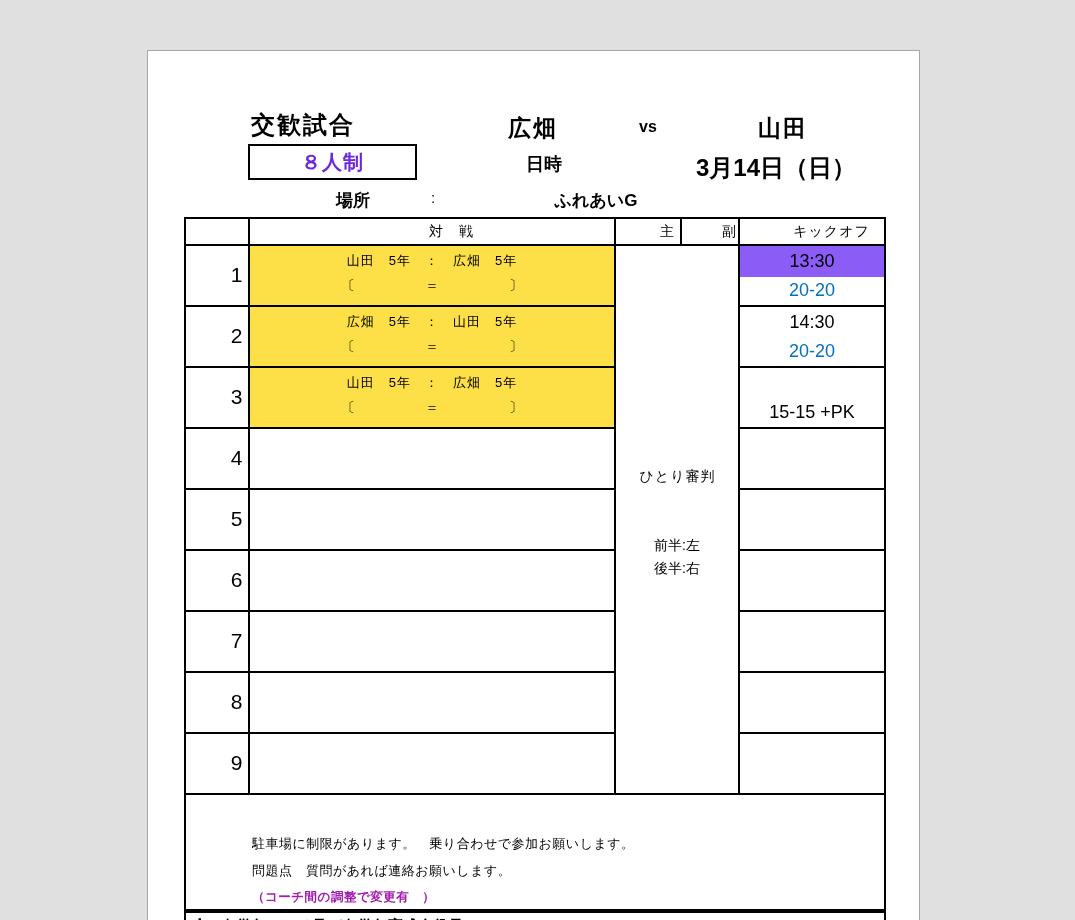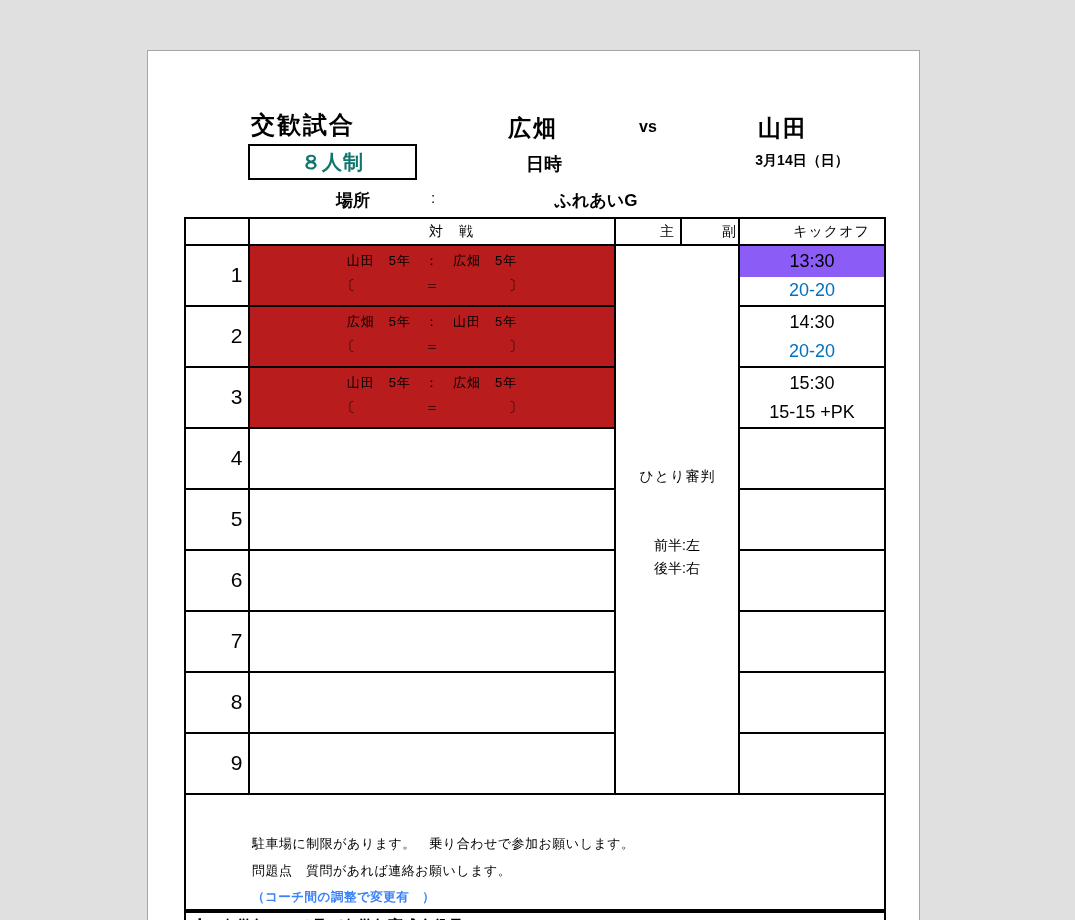--- a/index.html
+++ b/index.html
@@ -13,60 +13,60 @@
   .abs { position:absolute; }
   .ctr { text-align:center; }
 
   
   .doc-title { left:103px; top:58px; width:220px; font-size:24px; font-weight:bold; letter-spacing:2px; }
   .team-left  { left:330px; top:62px; width:110px; font-size:23px; font-weight:bold; letter-spacing:2px; }
   .vs-label   { left:470px; top:67px; width:60px;  font-size:16px; font-weight:bold; }
   .team-right { left:580px; top:62px; width:110px; font-size:23px; font-weight:bold; letter-spacing:2px; }
   .format-box {
     left:100px; top:93px; width:169px; height:36px; border:2px solid #000;
-    font-size:20px; font-weight:bold; color:#0f766e; line-height:32px; letter-spacing:1px;
+    font-size:20px; font-weight:bold; color:#6d28d9; line-height:32px; letter-spacing:1px;
   }
   .dt-label { left:341px; top:101px; width:110px; font-size:18px; font-weight:bold; }
-  .dt-value { left:564px; top:101px; width:180px; font-size:14px; font-weight:bold; }
+  .dt-value { left:538px; top:101px; width:180px; font-size:24px; font-weight:bold; }
   .loc-label { left:150px; top:138px; width:110px; font-size:17px; font-weight:bold; }
   .loc-sep   { left:275px; top:138px; width:20px;  font-size:15px; }
   .loc-value { left:358px; top:138px; width:180px; font-size:17px; font-weight:bold; }
 
   
   .sched { left:36px; top:166px; width:702px; height:704px; border:2px solid #000; background:#fff; }
   .cell { position:absolute; background:#fff;padding-left:39px; }
   .bR { border-right:2px solid #000; }
   .bB { border-bottom:2px solid #000; }
   .hcell { height:27px; top:0; font-size:14px; line-height:25px; text-align:center; letter-spacing:1px; }
   .h0 { left:0; width:64px; }
   .h1 { left:64px; width:366px; }
   .h2 { left:430px; width:66px; }
   .h3 { left:496px; width:58px; }
   .h4 { left:554px; width:144px; }
 
   .no-cell   { left:0; width:64px; font-size:21px; text-align:center; line-height:58px; }
   .match-cell{ left:64px; width:366px; text-align:center; }
-  .match-cell.filled { background:#b91c1c; }
+  .match-cell.filled { background:#fde047; }
   .match-line { position:absolute; top:6px; left:0; right:0; font-size:13px; letter-spacing:1px; }
   .bracket-line { position:absolute; top:31px; left:0; right:0; font-size:14px; }
   .kick-cell { left:554px; width:144px; text-align:center; }
   .kick-time { position:absolute; top:0; left:0; right:0; height:31px; font-size:18px; line-height:30px; }
   .kick-time.hl { background:#8b5cf6; }
   .kick-score { position:absolute; top:31px; left:0; right:0; height:28px; font-size:18px; line-height:26px; }
   .txt-blue { color:#0070c0; }
 
   .ref-merged { left:430px; top:27px; width:124px; height:549px; border-right:2px solid #000; border-bottom:2px solid #000; background:#fff; }
   .ref-l1 { position:absolute; top:222px; left:1px; right:0; text-align:center; font-size:14px; letter-spacing:1px; }
   .ref-l23 { position:absolute; top:288px; left:0; right:0; text-align:center; font-size:14px; line-height:23px; }
 
   .notes-cell { left:0; top:576px; width:698px; height:116px; border-bottom:2px solid #000; }
   .note-line { position:absolute; left:66px; font-size:13px; letter-spacing:0.5px; white-space:pre; }
   .note-1 { top:40px; }
   .note-2 { top:67px; }
-  .note-3 { top:94px; color:#3b82f6; font-weight:bold; font-size:12.5px; }
+  .note-3 { top:94px; color:#a21caf; font-weight:bold; font-size:12.5px; }
 
   .footer-row { left:0; top:692px; width:698px; height:40px; border-top:2px solid #000; }
   .footer-text { position:absolute; left:7px; top:4px; font-size:14px; font-weight:bold; letter-spacing:1px; white-space:pre; }
 </style>
 </head>
 <body>
 
 <div class="canvas">
   <div class="page">
 
@@ -108,21 +108,20 @@
         <div class="kick-time">14:30</div>
         <div class="kick-score txt-blue">20-20</div>
       </div>
 
       <div class="cell no-cell bR bB" style="top:149px;height:61px;">3</div>
       <div class="cell match-cell filled bR bB" style="top:149px;height:61px;">
         <div class="match-line">山田　5年　：　広畑　5年</div>
         <div class="bracket-line">〔　　　　　＝　　　　　〕</div>
       </div>
       <div class="cell kick-cell bB" style="top:149px;height:61px;">
-        <div class="kick-time">15:30</div>
         <div class="kick-score">15-15 +PK</div>
       </div>
 
       <div class="cell no-cell bR bB" style="top:210px;height:61px;">4</div>
       <div class="cell match-cell bR bB" style="top:210px;height:61px;"></div>
       <div class="cell kick-cell bB" style="top:210px;height:61px;"></div>
 
       <div class="cell no-cell bR bB" style="top:271px;height:61px;">5</div>
       <div class="cell match-cell bR bB" style="top:271px;height:61px;"></div>
       <div class="cell kick-cell bB" style="top:271px;height:61px;"></div>

